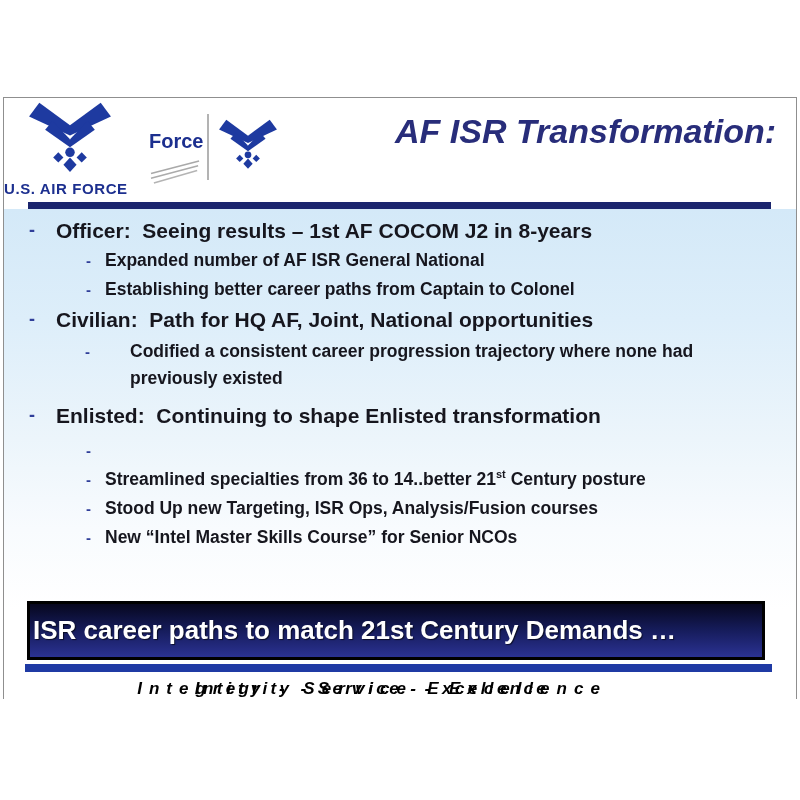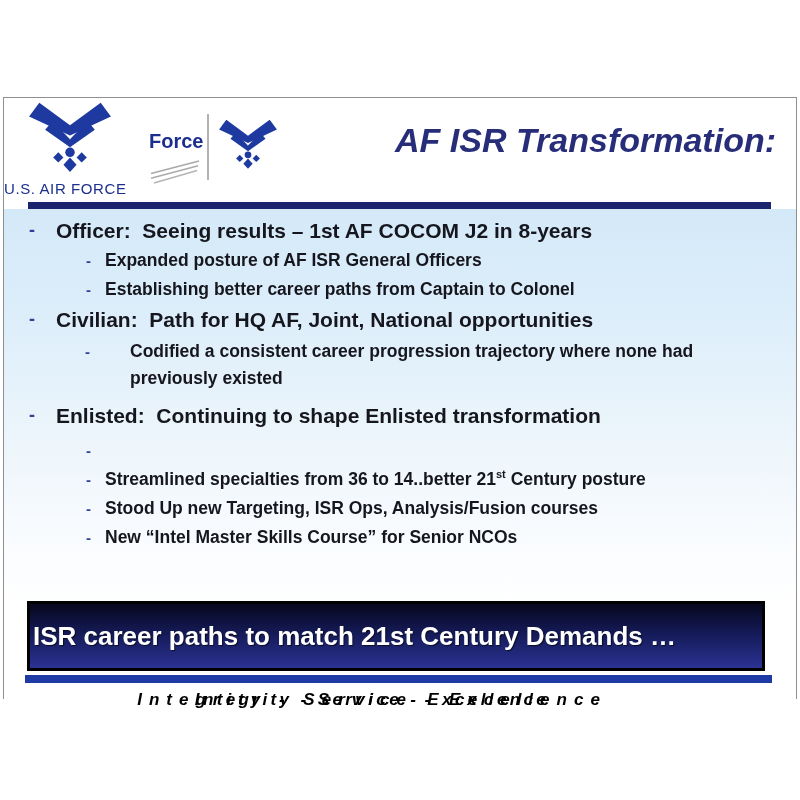--- a/index.html
+++ b/index.html
@@ -4,48 +4,48 @@
 <style>
   html,body{margin:0;padding:0;background:#fff;}
   .canvas{position:relative;width:800px;height:800px;background:#ffffff;overflow:hidden;
           font-family:"Liberation Sans", sans-serif;}
   .slide{position:absolute;left:3px;top:97px;width:794px;height:602px;box-sizing:border-box;
          border:1px solid var(--slide_border,#8f8f8f);background:#ffffff;}
   
   .header{position:relative;height:104px;background:#ffffff;}
   .wings{color:var(--logo_blue,#1e3aa0);}
   .wings-big{position:absolute;left:22px;top:1px;width:88px;height:76px;}
-  .brand-text{position:absolute;left:0px;top:82px;font-size:15px;font-weight:normal;
+  .brand-text{position:absolute;left:0px;top:82px;font-size:15px;font-weight:bold;
               letter-spacing:0.6px;color:var(--brand_blue,#1c2f8f);white-space:nowrap;}
   .force-label{position:absolute;left:145px;top:32px;font-size:20px;font-weight:bold;
                color:var(--brand_blue,#1c2f8f);}
   .swoosh{position:absolute;left:146px;top:61px;width:52px;height:25px;}
   .logo-divider{position:absolute;left:203px;top:16px;width:2px;height:66px;background:#b3b3b3;}
   .wings-small{position:absolute;left:213px;top:19px;width:62px;height:54px;}
-  .title{position:absolute;right:20px;top:20px;text-align:right;font-weight:bold;font-style:italic;
+  .title{position:absolute;right:20px;top:11px;text-align:right;font-weight:bold;font-style:italic;
          font-size:34px;line-height:45px;color:var(--title_navy,#282d7a);white-space:nowrap;}
   .navy-rule{margin-left:24px;width:743px;height:7px;background:var(--header_rule,#1b256e);}
   
   .content{height:491px;padding-top:6px;box-sizing:border-box;
      background:linear-gradient(180deg,var(--bg_top,#d4e9f8) 0px,#ddeefa 110px,#ecf5fb 230px,
                 #f8fbfe 320px,#ffffff 400px,#ffffff 100%);}
   .b{display:flex;align-items:flex-start;color:var(--body_text,#16161e);font-weight:bold;}
   .b .dash{color:var(--dash_blue,#2f3e99);font-weight:bold;}
   .b .bt{white-space:pre-wrap;}
   .l1{padding-left:25px;font-size:21px;line-height:31px;}
   .l1 .dash{width:27px;font-size:18px;line-height:31px;}
   .l2{padding-left:82px;font-size:17.5px;line-height:29px;}
   .l2 .dash{width:19px;font-size:15px;line-height:29px;}
   .b.wrap2{padding-left:81px;line-height:27px;padding-top:3px;padding-bottom:3px;}
   .b.wrap2 .dash{width:16px;line-height:27px;}
   .b.wrap2 .bt{width:605px;margin-left:29px;}
   .b.mt{margin-top:5px;}
   .bt sup{font-size:11px;font-weight:bold;line-height:1;}
   
-  .banner{margin:49px 0 0 23px;width:738px;height:70px;box-sizing:border-box;border:3px solid #000;
+  .banner{margin:49px 0 0 23px;width:738px;height:59px;box-sizing:border-box;border:3px solid #000;
           background:linear-gradient(180deg,var(--banner_top,#07071e) 0%,#141a56 45%,
                      var(--banner_bottom,#2b3293) 100%);
           display:flex;align-items:center;}
   .banner span{color:#ffffff;font-weight:bold;font-size:26px;padding-left:3px;white-space:nowrap;
                text-shadow:1px 1px 1px rgba(0,0,0,0.65);}
   .blue-rule{margin:4px 0 0 21px;width:747px;height:8px;background:var(--blue_rule,#1f3aa4);}
   .motto{position:relative;height:30px;margin-top:3px;}
   .motto span{position:absolute;left:368px;top:4px;transform:translateX(-50%);white-space:nowrap;
               font-weight:bold;font-style:italic;font-size:17px;color:#000;}
   .motto .m1{letter-spacing:7px;}
@@ -96,21 +96,21 @@
     <div class="navy-rule"></div>
 
     <div class="content">
 
       <div class="b l1">
         <span class="dash">-</span>
         <span class="bt">Officer:  Seeing results – 1st AF COCOM J2 in 8-years</span>
       </div>
       <div class="b l2">
         <span class="dash">-</span>
-        <span class="bt">Expanded posture of AF ISR General Officers</span>
+        <span class="bt">Expanded number of AF ISR General National</span>
       </div>
       <div class="b l2">
         <span class="dash">-</span>
         <span class="bt">Establishing better career paths from Captain to Colonel</span>
       </div>
       <div class="b l1">
         <span class="dash">-</span>
         <span class="bt">Civilian:  Path for HQ AF, Joint, National opportunities</span>
       </div>
       <div class="b l2 wrap2">

